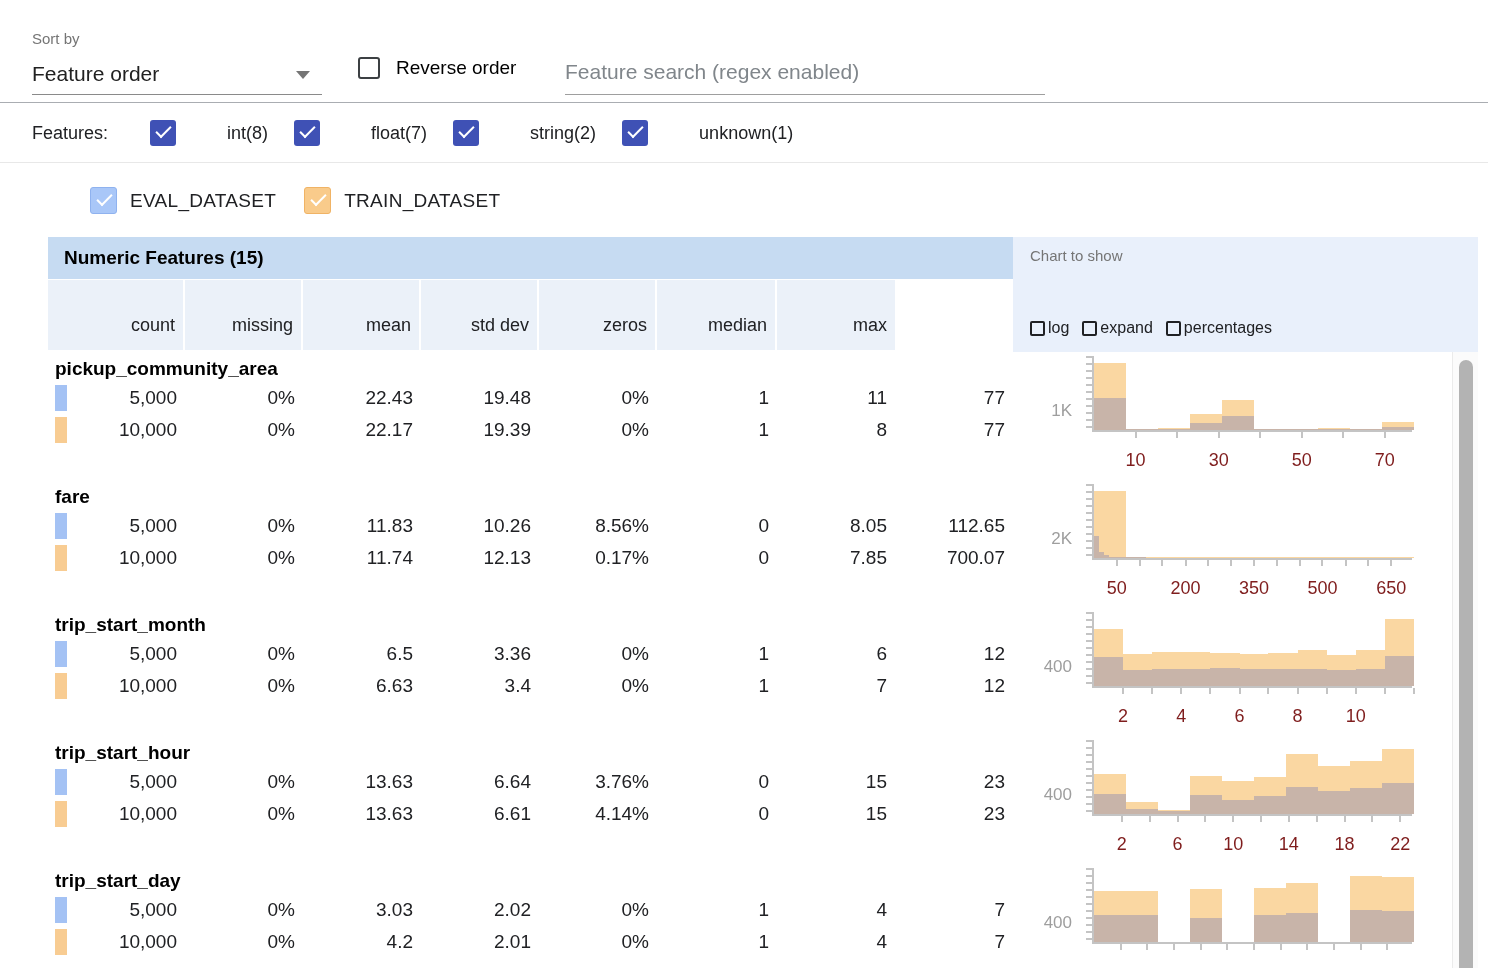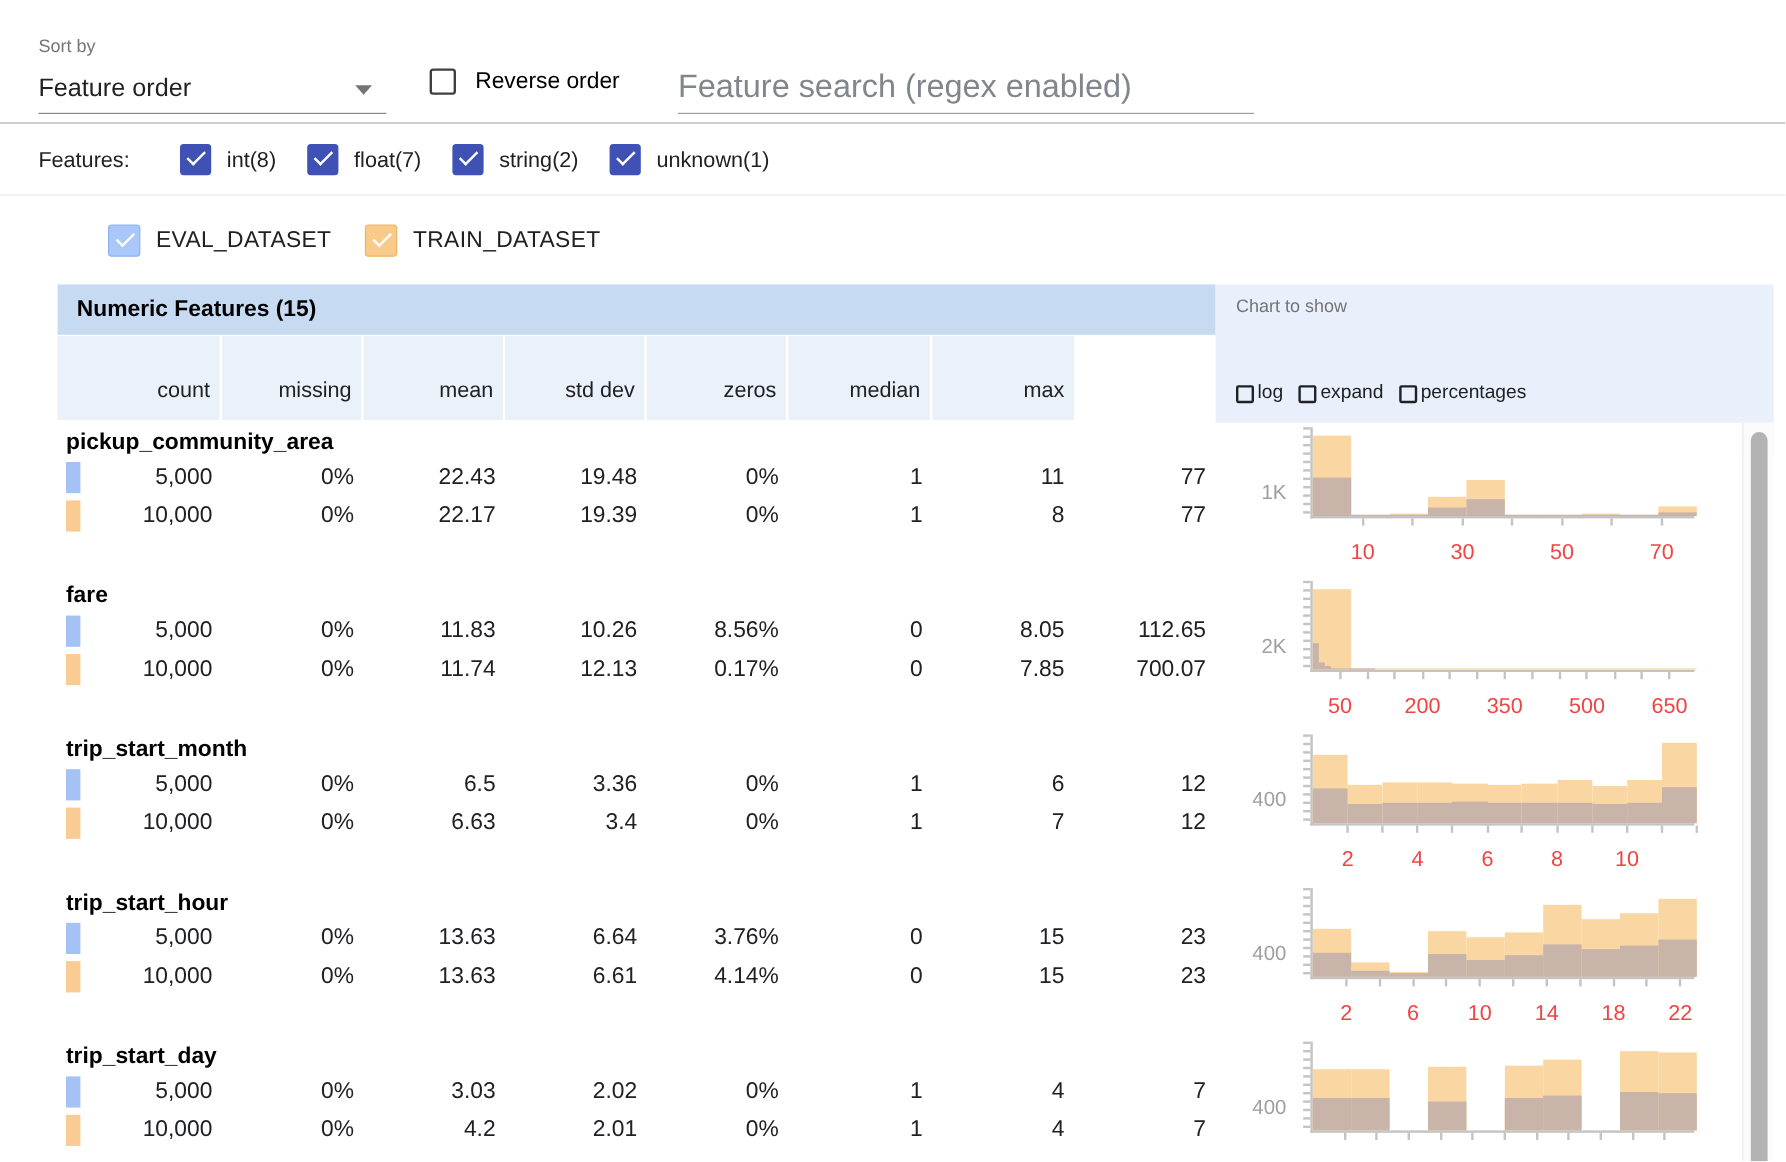--- a/index.html
+++ b/index.html
@@ -16,30 +16,30 @@
   .sortby-value { font-size:21px; color:#212121; line-height:36px; }
   .dd-arrow { position:absolute; width:0; height:0; border-left:7px solid transparent;
               border-right:7px solid transparent; border-top:8px solid #757575; }
   .sortby-select .dd-arrow { right:12px; top:15px; }
   .cb-plain { width:22px; height:22px; border:2px solid #3c4043; border-radius:3px; background:#fff; }
   .reverse-wrap { position:absolute; left:358px; top:57px; display:flex; align-items:center; cursor:pointer; }
   .reverse-label { margin-left:16px; font-size:19px; color:#000000; }
   .search-wrap { position:absolute; left:565px; top:50px; width:480px; height:45px;
                  border-bottom:1px solid #9e9e9e; }
   .search-input { width:100%; height:100%; border:none; outline:none; background:transparent;
-                  font-family:"Liberation Sans", sans-serif; font-size:27px; color:#202124; }
+                  font-family:"Liberation Sans", sans-serif; font-size:21px; color:#202124; }
   .search-input::placeholder { color:#80868b; opacity:1; }
 
   
   .features-bar { position:absolute; left:0; top:104px; width:1488px; height:59px;
                   border-bottom:1px solid #e8e8e8; display:flex; align-items:center; }
   .features-label { margin-left:32px; font-size:18px; }
   .type-item { display:flex; align-items:center; cursor:pointer; }
   .type-item:nth-child(2) { margin-left:42px; }
-  .type-item { margin-left:26px; }
+  .type-item { margin-left:26px;gap:38px; }
   .cb-indigo { width:26px; height:26px; border-radius:3px; background:#3f51b5; position:relative; }
   .check::after { content:""; position:absolute; left:6px; top:6px; width:13px; height:6px;
                   border-left:2.5px solid #fff; border-bottom:2.5px solid #fff;
                   transform:rotate(-45deg); }
   .type-label { margin-left:13px; font-size:18px; }
 
   
   .datasets-bar { position:absolute; left:0; top:164px; width:1488px; height:73px;
                   display:flex; align-items:center; }
   .ds-item { display:flex; align-items:center; cursor:pointer; }
@@ -83,21 +83,21 @@
 
   
   .hist { position:absolute; left:1020px; top:0; width:420px; height:128px; }
   .h-ylabel { position:absolute; left:0; top:49px; width:52px; text-align:right;
               font-size:17px; color:#9e9e9e; }
   .h-plot { position:absolute; left:72px; top:4px; width:320px; height:76px;
             border-left:2px solid #c4c4c4; border-bottom:2px solid #c4c4c4; }
   .h-bar { position:absolute; bottom:0; }
   .h-ytick { position:absolute; left:-8px; width:6px; height:2px; background:#c4c4c4; }
   .h-xtick { position:absolute; width:2px; height:6px; background:#c4c4c4; top:76px; }
-  .h-xlabel { position:absolute; top:94px; transform:translateX(-50%); font-size:18px; color:#ef4444; }
+  .h-xlabel { position:absolute; top:94px; transform:translateX(-50%); font-size:18px; color:#7f1d1d; }
 
   
   .sb-track { position:absolute; left:1452px; top:352px; width:26px; height:616px;
               background:#fbfbfb; border-left:1px solid #ebebeb; overflow:hidden; }
   .sb-thumb { position:absolute; left:6px; top:8px; width:14px; height:640px;
               background:#b3b3b3; border-radius:8px; cursor:pointer; }
 </style>
 </head>
 <body>
 

